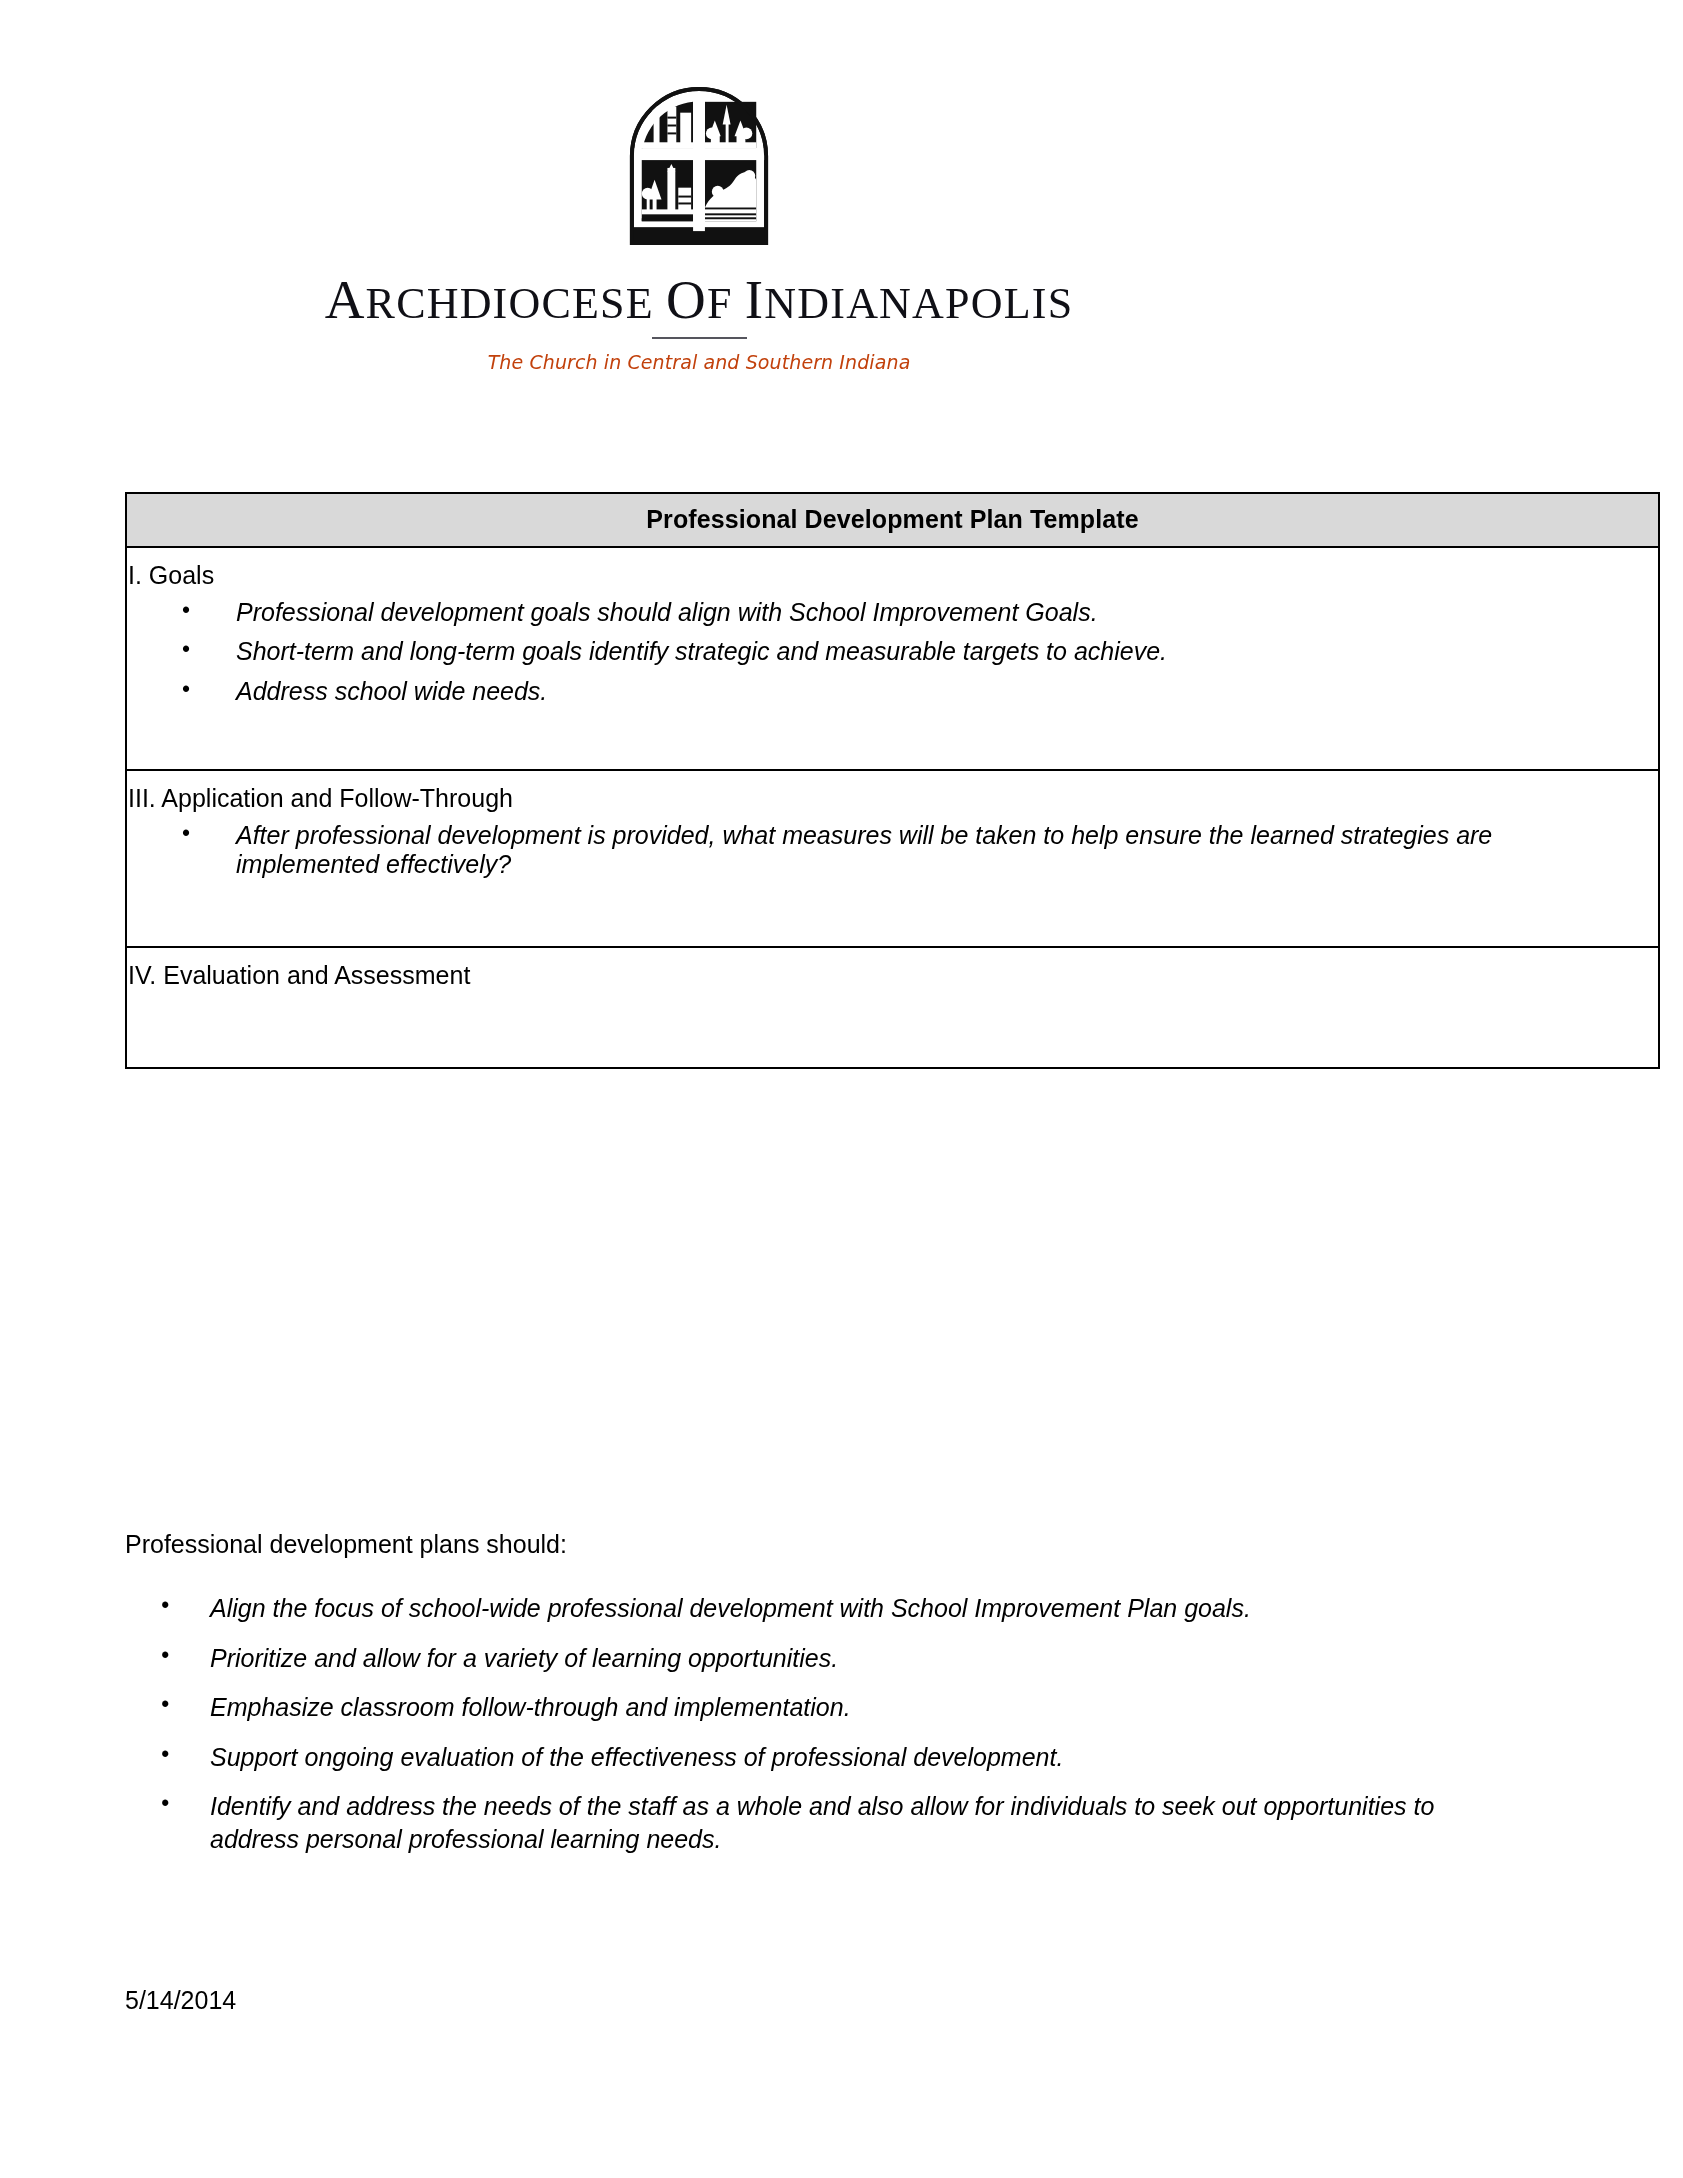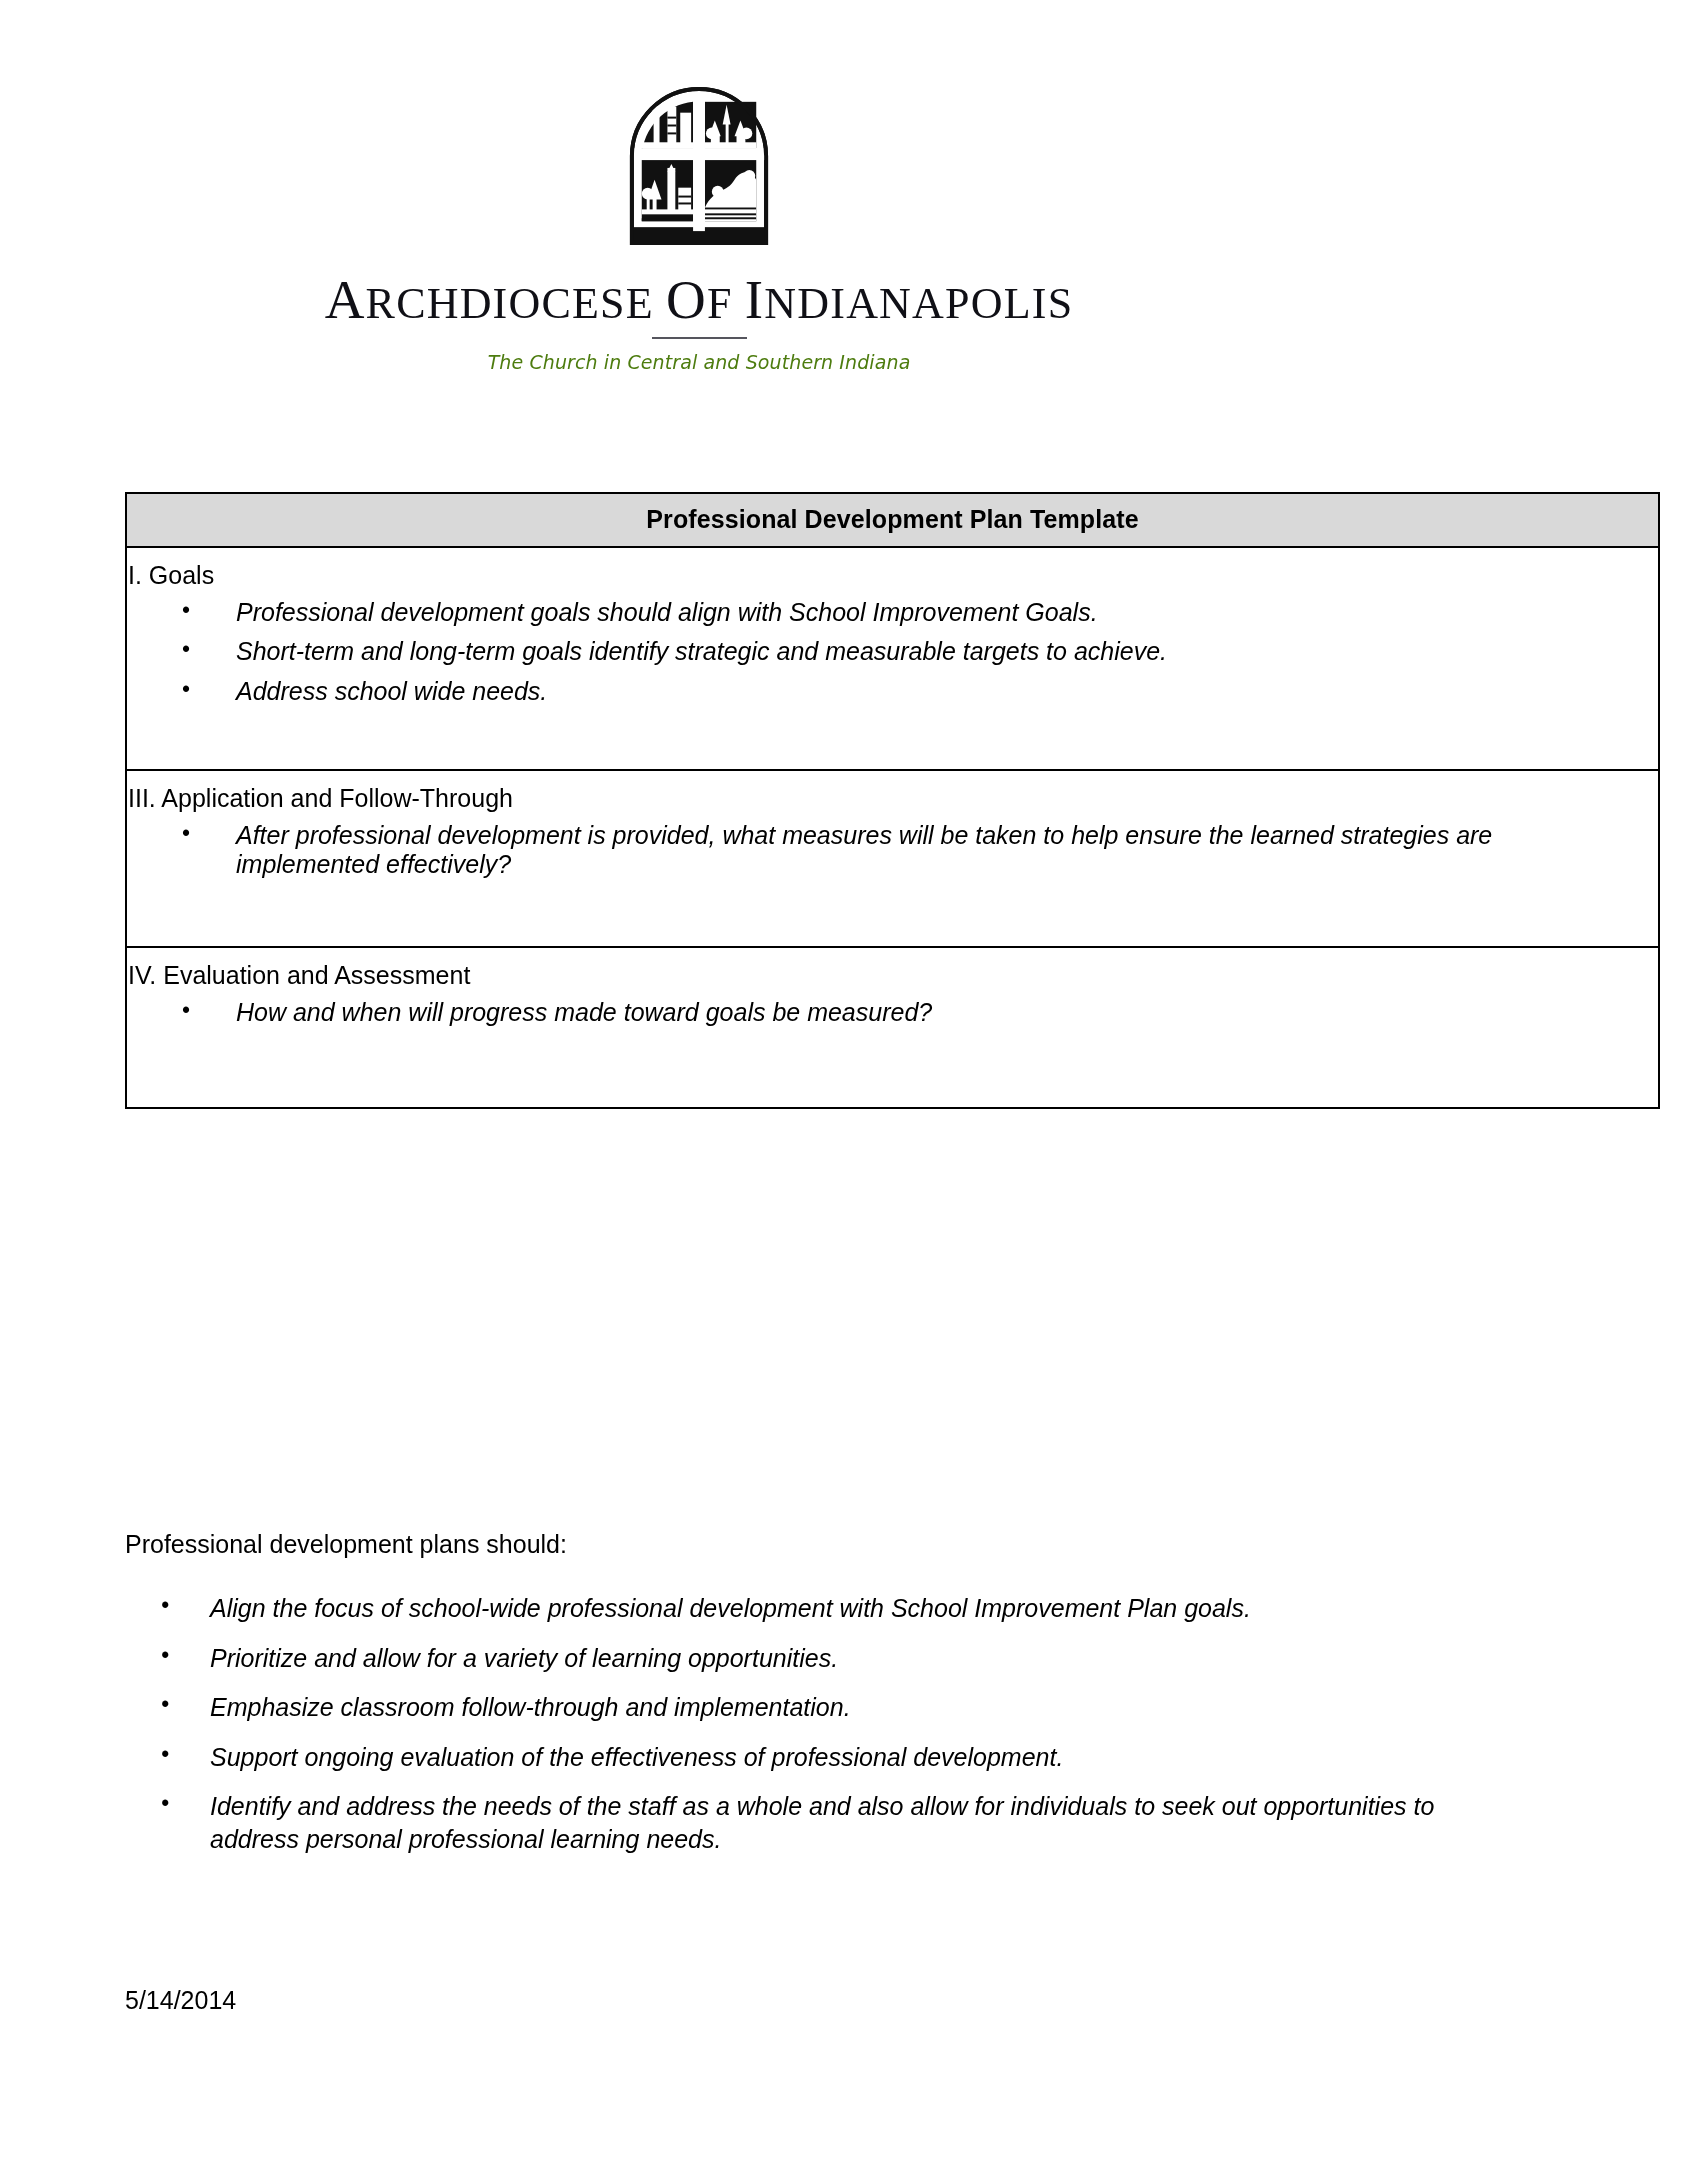--- a/index.html
+++ b/index.html
@@ -46,21 +46,21 @@
     width: 95px;
     height: 2px;
     background: #55555d;
     margin: 10px auto 0 auto;
   }
   .logo-tagline {
     margin-top: 12px;
     font-family: "DejaVu Sans", sans-serif;
     font-style: italic;
     font-size: 19px;
-    color: #4d7c0f;
+    color: #c2410c;
     letter-spacing: 0.1px;
   }
 
   
   .pd-table {
     position: absolute;
     left: 125px;
     top: 492px;
     width: 1535px;
     border: 2px solid #000000;
@@ -249,23 +249,20 @@
   <div class="pd-section">
     <div class="pd-section-title">III. Application and Follow-Through</div>
     <ul class="pd-list">
       <li>After professional development is provided, what measures will be taken to help ensure the learned strategies are implemented effectively?</li>
     </ul>
     <div class="pd-spacer-3"></div>
   </div>
 
   <div class="pd-section">
     <div class="pd-section-title">IV. Evaluation and Assessment</div>
-    <ul class="pd-list">
-      <li>How and when will progress made toward goals be measured?</li>
-    </ul>
     <div class="pd-spacer-4"></div>
   </div>
 
 </div>
 
 <div class="notes">
   <div class="notes-lead">Professional development plans should:</div>
   <ul class="notes-list">
     <li>Align the focus of school-wide professional development with School Improvement Plan goals.</li>
     <li>Prioritize and allow for a variety of learning opportunities.</li>

